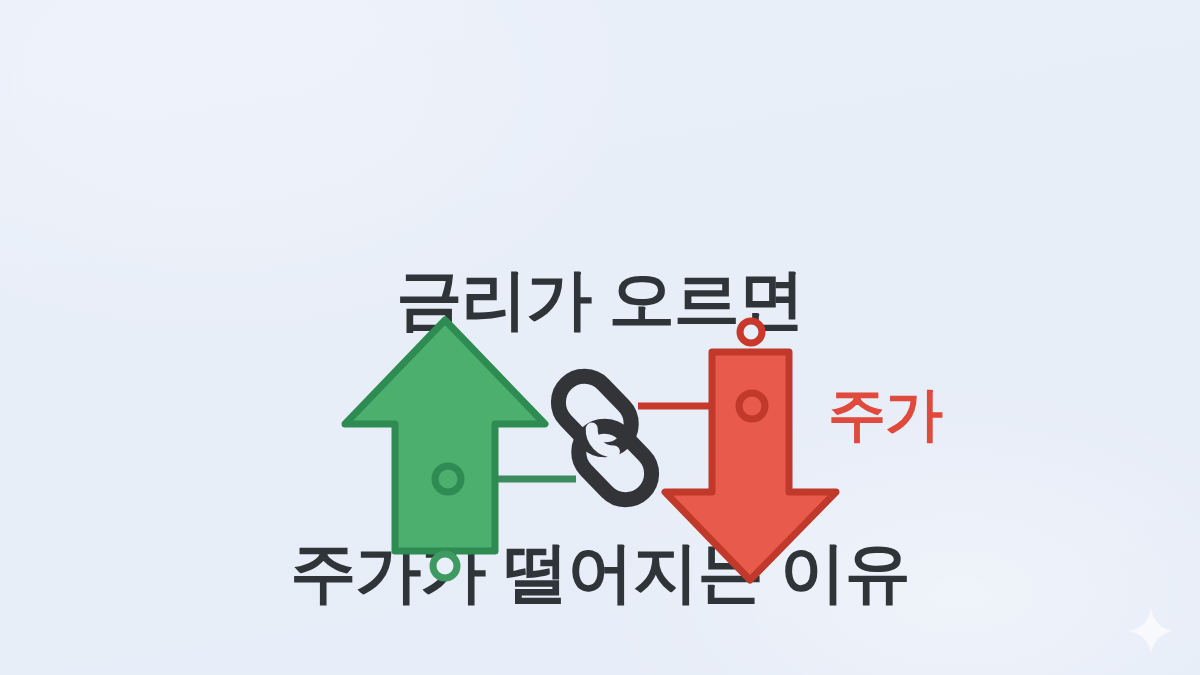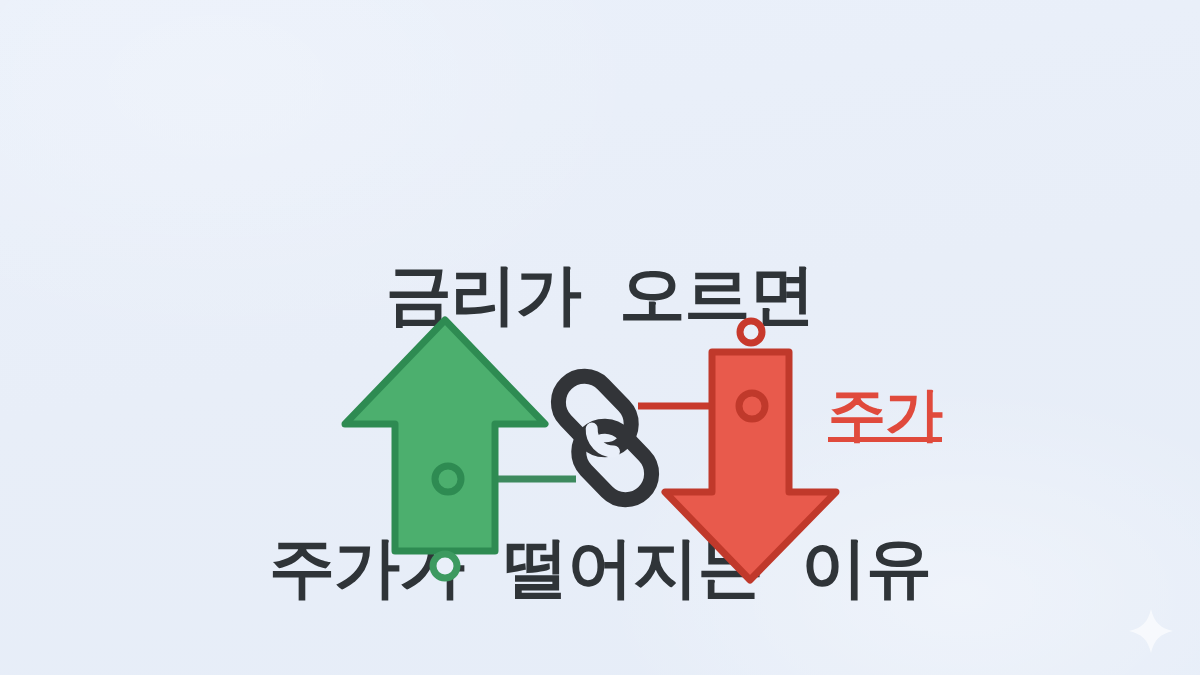--- a/index.html
+++ b/index.html
@@ -33,21 +33,20 @@
     text-align: center;
     color: #2f3438;
     font-weight: 700;
     font-size: 66px;
     line-height: 1.38;
     letter-spacing: -1px;
     white-space: pre;
   }
   .title-line {
     display: block;
-    font-family: Liberation Mono, monospace;
   }
 
   
   #diagram {
     position: absolute;
     left: 0;
     top: 0;
     width: 1200px;
     height: 675px;
   }
@@ -62,21 +61,20 @@
   }
   #label-rate {
     left: 228px;
     top: 432px;
     color: #34a05d;
   }
   #label-price {
     left: 828px;
     top: 385px;
     color: #e04a3c;
-    text-decoration: underline;
   }
 
   
   #sparkle {
     position: absolute;
     left: 1128px;
     top: 608px;
     width: 46px;
     height: 46px;
   }

